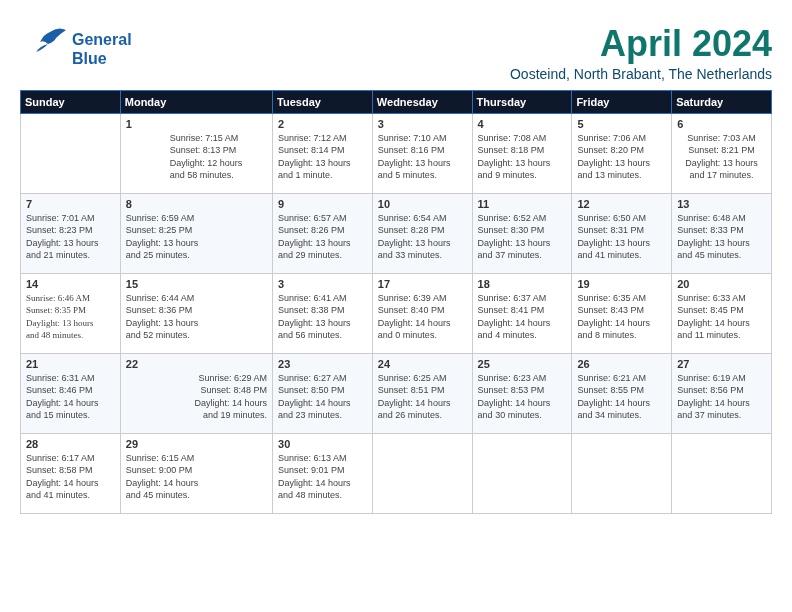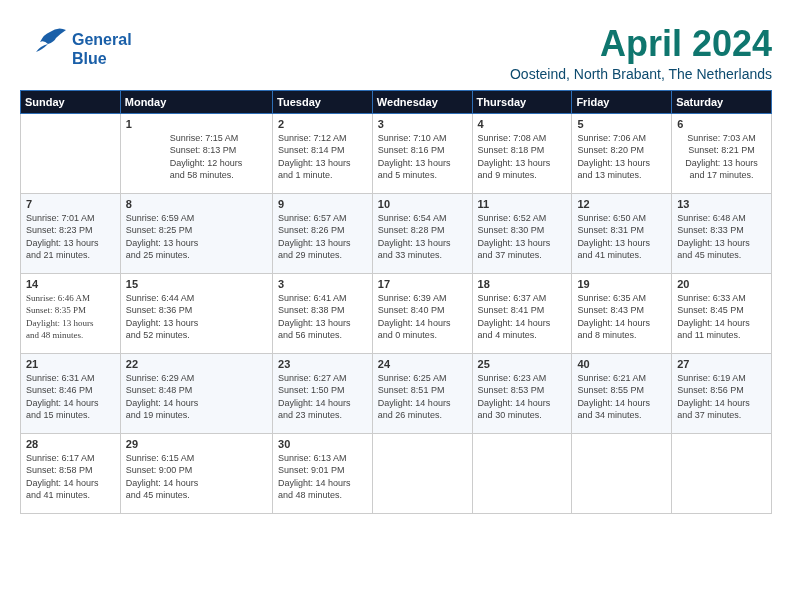--- a/index.html
+++ b/index.html
@@ -268,48 +268,48 @@
         <tr>
           <td>
             <div class="day-num">21</div>
             <div class="day-info" style="white-space: pre-line;">Sunrise: 6:31 AM
 Sunset: 8:46 PM
 Daylight: 14 hours
 and 15 minutes.</div>
           </td>
           <td>
             <div class="day-num">22</div>
-            <div class="day-info" style="white-space: pre-line;">Sunrise: 6:29 AM
+            <div class="day-info" style="white-space: pre-line; text-align: right;">Sunrise: 6:29 AM
 Sunset: 8:48 PM
 Daylight: 14 hours
 and 19 minutes.</div>
           </td>
           <td>
             <div class="day-num">23</div>
             <div class="day-info" style="white-space: pre-line;">Sunrise: 6:27 AM
-Sunset: 1:50 PM
+Sunset: 8:50 PM
 Daylight: 14 hours
 and 23 minutes.</div>
           </td>
           <td>
             <div class="day-num">24</div>
             <div class="day-info" style="white-space: pre-line;">Sunrise: 6:25 AM
 Sunset: 8:51 PM
 Daylight: 14 hours
 and 26 minutes.</div>
           </td>
           <td>
             <div class="day-num">25</div>
             <div class="day-info" style="white-space: pre-line;">Sunrise: 6:23 AM
 Sunset: 8:53 PM
 Daylight: 14 hours
 and 30 minutes.</div>
           </td>
           <td>
-            <div class="day-num">40</div>
+            <div class="day-num">26</div>
             <div class="day-info" style="white-space: pre-line;">Sunrise: 6:21 AM
 Sunset: 8:55 PM
 Daylight: 14 hours
 and 34 minutes.</div>
           </td>
           <td>
             <div class="day-num">27</div>
             <div class="day-info" style="white-space: pre-line;">Sunrise: 6:19 AM
 Sunset: 8:56 PM
 Daylight: 14 hours

